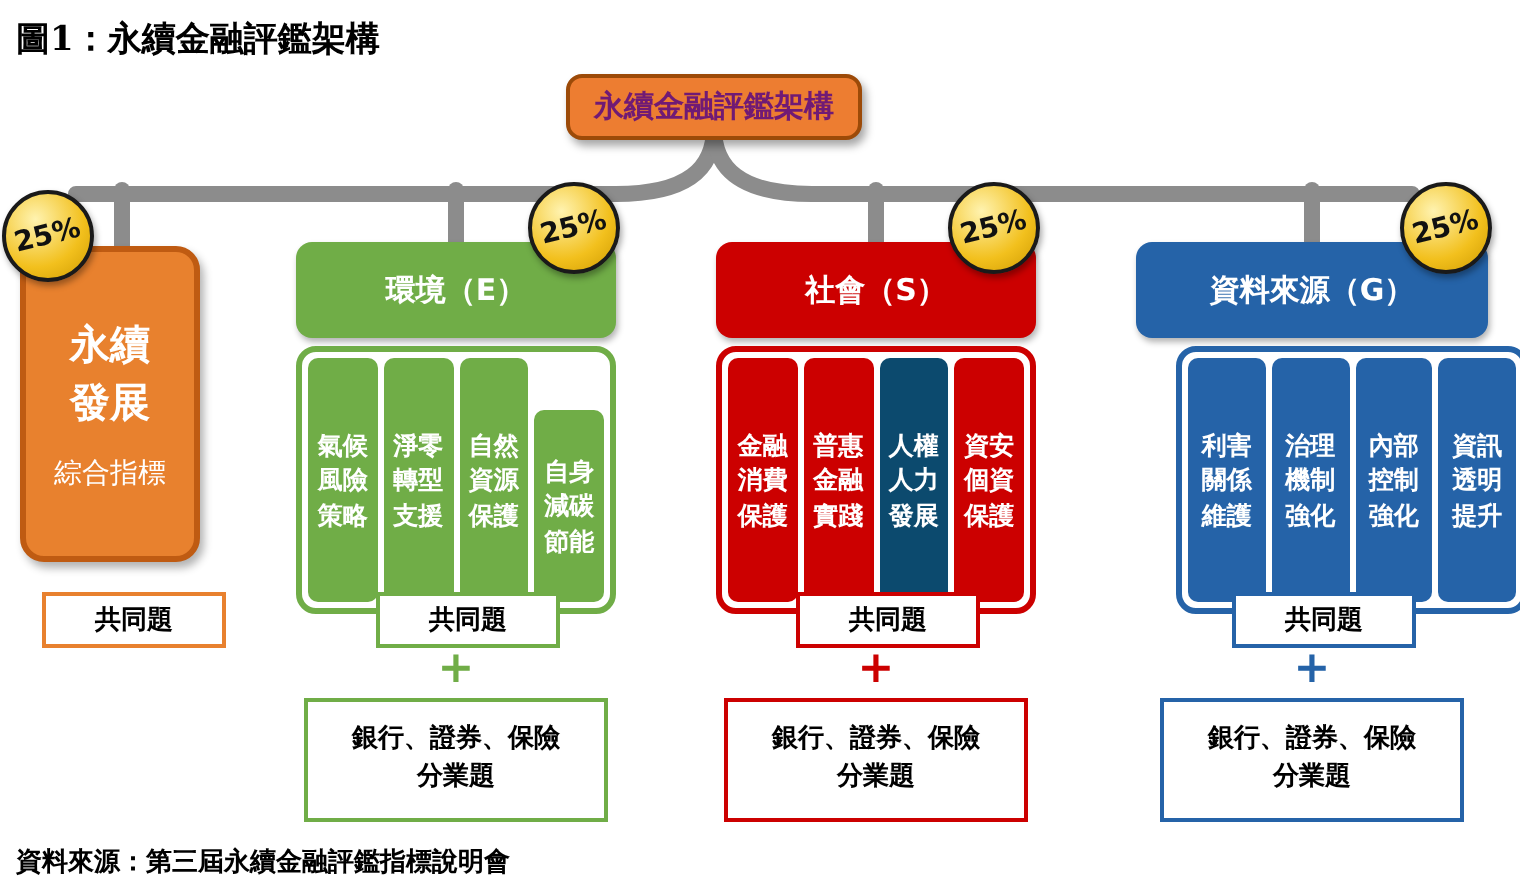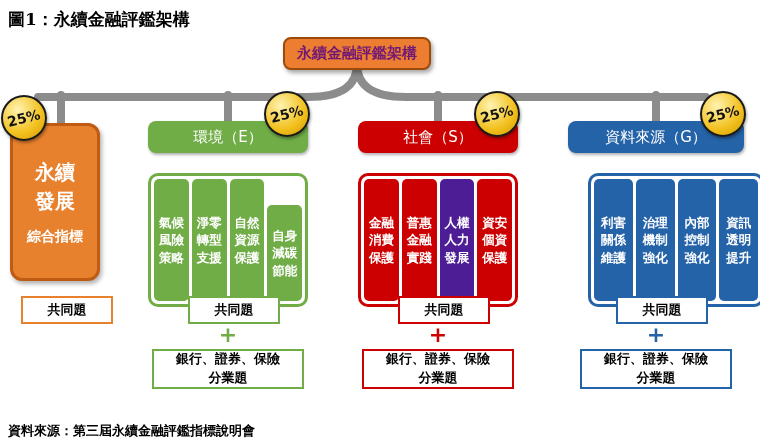--- a/index.html
+++ b/index.html
@@ -27,41 +27,41 @@
            display:flex; align-items:center; justify-content:center;
            font-weight:bold; font-size:14px; color:#111; z-index:5;
            box-shadow:1px 2px 3px rgba(0,0,0,.35); }
   .badge span { transform:rotate(-14deg); display:block; }
 
   .sus-box { position:absolute; left:10px; top:123px; width:90px; height:158px;
              border:3px solid; border-radius:12px;
              display:flex; flex-direction:column; align-items:center; justify-content:center;
              color:#fff; z-index:3; box-shadow:2px 3px 4px rgba(0,0,0,.3); }
   .sus-main { font-size:20px; font-weight:bold; white-space:pre-line; text-align:center; line-height:1.45; }
-  .sus-sub  { font-size:14px; font-weight:bold; margin-top:12px; }
+  .sus-sub  { font-size:14px; font-weight:normal; margin-top:12px; }
 
-  .col-header { position:absolute; top:121px; height:32px; border-radius:8px;
-                color:#fff; font-weight:normal; font-size:15px;
+  .col-header { position:absolute; top:121px; height:48px; border-radius:8px;
+                color:#fff; font-weight:bold; font-size:15px;
                 display:flex; align-items:center; justify-content:center;
                 z-index:3; box-shadow:1px 2px 3px rgba(0,0,0,.3); }
 
   .col-items { position:absolute; top:173px; height:134px; border:3px solid; border-radius:10px;
                background:#fff; display:flex; gap:3px; padding:3px; z-index:3; }
   .sub-box { flex:1; border-radius:5px; color:#fff; font-weight:bold; font-size:12.5px;
              display:flex; align-items:center; justify-content:center;
              text-align:center; white-space:pre-line; line-height:1.4; }
 
   .common-box { position:absolute; top:296px; width:92px; height:28px; border:2px solid; background:#fff;
                 display:flex; align-items:center; justify-content:center;
                 font-weight:bold; font-size:13px; color:#000; z-index:3; }
 
   .plus { position:absolute; top:324px; width:24px; text-align:center;
           font-weight:bold; font-size:22px; line-height:22px; z-index:3; }
 
-  .sector-box { position:absolute; top:349px; width:152px; height:40px; border:2px solid; background:#fff;
+  .sector-box { position:absolute; top:349px; width:152px; height:62px; border:2px solid; background:#fff;
                 display:flex; align-items:center; justify-content:center; text-align:center;
                 font-weight:bold; font-size:13px; color:#000;
                 white-space:pre-line; line-height:1.45; z-index:3; }
 </style>
 </head>
 <body>
 
 <div class="canvas">
 
   <div class="fig-title">圖1：永續金融評鑑架構</div>
@@ -120,21 +120,21 @@
 分業題</div>
 
   <div class="col-header" style="left: 358px; width: 160px; background-color: rgb(204, 0, 0);">社會（S）</div>
   <div class="col-items" style="left: 358px; width: 160px; border-color: rgb(204, 0, 0);">
     <div class="sub-box" style="background-color: rgb(204, 0, 0);">金融
 消費
 保護</div>
     <div class="sub-box" style="background-color: rgb(204, 0, 0);">普惠
 金融
 實踐</div>
-    <div class="sub-box" style="background-color: #4c1d95;">人權
+    <div class="sub-box" style="background-color: #0c4a6e;">人權
 人力
 發展</div>
     <div class="sub-box" style="background-color: rgb(204, 0, 0);">資安
 個資
 保護</div>
   </div>
   <div class="common-box" style="left: 398px; border-color: rgb(204, 0, 0);">共同題</div>
   <div class="plus" style="left: 426px; color: rgb(204, 0, 0);">+</div>
   <div class="sector-box" style="left: 362px; border-color: rgb(204, 0, 0);">銀行、證券、保險
 分業題</div>

